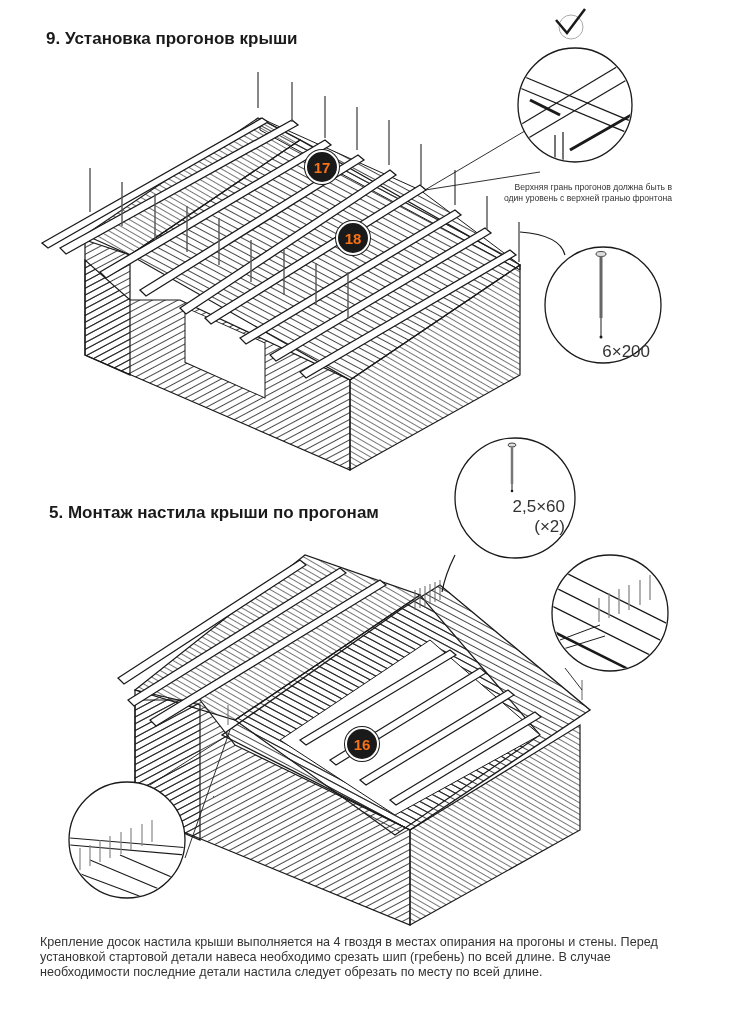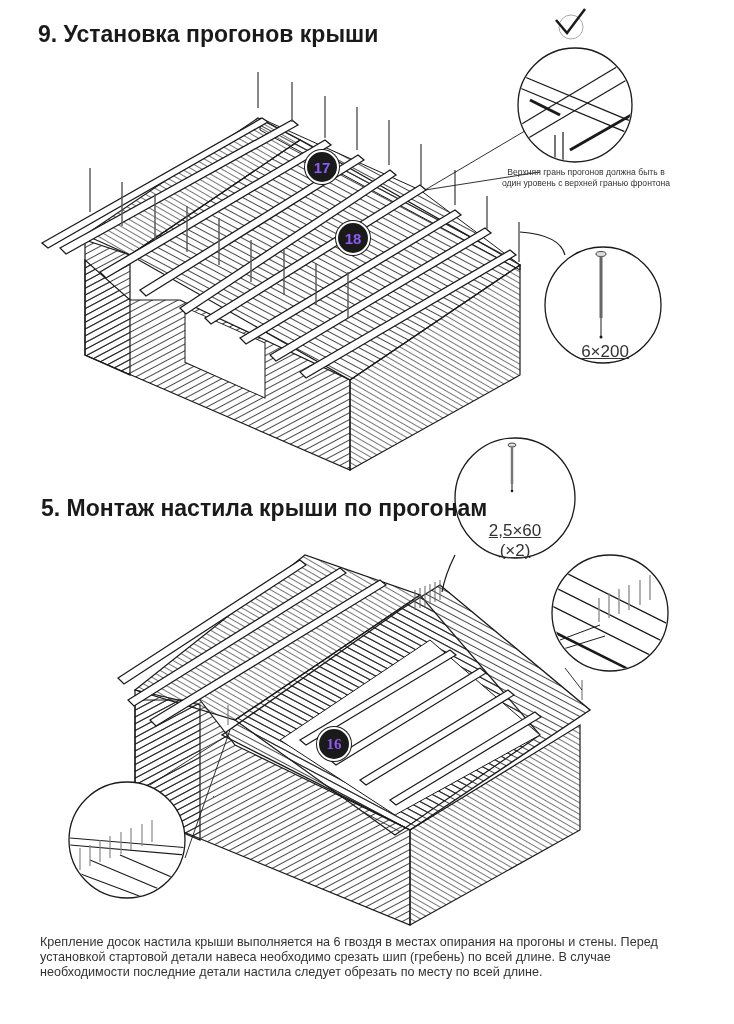--- a/index.html
+++ b/index.html
@@ -1,32 +1,32 @@
 <!DOCTYPE html>
 <html><head>
 <meta charset="utf-8">
 <style>
   html, body { margin: 0; padding: 0; background: #ffffff; }
   body { width: 734px; height: 1024px; position: relative; overflow: hidden;
          font-family: "Liberation Sans", sans-serif; color: #222; }
-  .heading { position: absolute; font-weight: bold; font-size: 23px; color: #1a1a1a; margin: 0; }
+  .heading { position: absolute; font-weight: bold; font-size: 17px; color: #1a1a1a; margin: 8px; }
   #h9 { left: 38px; top: 21px; }
   #h10 { left: 41px; top: 495px; }
   svg.drawing { position: absolute; left: 0; top: 0; }
   .note { position: absolute; font-size: 8.6px; line-height: 11px; text-align: center; color: #333; }
-  #note9 { left: 500px; top: 167px; width: 172px; }
-  .spec { position: absolute; font-size: 17px; color: #333; text-align: center; line-height: 20px; text-decoration: underline; }
+  #note9 { left: 500px; top: 182px; width: 172px; text-align: right; }
+  .spec { position: absolute; font-size: 17px; color: #333; text-align: right; line-height: 20px; }
   #spec-screw { left: 560px; top: 342px; width: 90px; }
-  #spec-nail { left: 465px; top: 497px; width: 100px; margin-top: 24px; }
+  #spec-nail { left: 465px; top: 497px; width: 100px; }
   .badge { position: absolute; width: 30px; height: 30px; border-radius: 50%; background: #1a1a1a;
-           color: #8b5cf6; font-weight: bold; font-size: 15px; display: flex; align-items: center;
+           color: #f97316; font-weight: bold; font-size: 15px; display: flex; align-items: center;
            justify-content: center; border: 2px solid #fff; box-shadow: 0 0 0 1px #1a1a1a; }
   #badge17 { left: 305px; top: 150px; }
   #badge18 { left: 336px; top: 221px; }
-  #badge16 { left: 317px; top: 727px; font-family: Liberation Serif, serif; }
+  #badge16 { left: 345px; top: 727px; }
   #footer { position: absolute; left: 40px; top: 935px; width: 640px; font-size: 12.6px;
             line-height: 15px; color: #333; margin: 0; }
 </style>
 </head>
 <body>
 
 <h1 class="heading" id="h9">9. Установка прогонов крыши</h1>
 
 <svg class="drawing" width="734" height="1024" viewBox="0 0 734 1024" xmlns="http://www.w3.org/2000/svg">
   <defs>
@@ -227,13 +227,13 @@
   <div>2,5×60</div>
   <div>(×2)</div>
 </div>
 
 <div class="badge" id="badge17">17</div>
 <div class="badge" id="badge18">18</div>
 
 <h1 class="heading" id="h10">5. Монтаж настила крыши по прогонам</h1>
 <div class="badge" id="badge16">16</div>
 
-<p id="footer">Крепление досок настила крыши выполняется на 6 гвоздя в местах опирания на прогоны и стены. Перед установкой стартовой детали навеса необходимо срезать шип (гребень) по всей длине. В случае необходимости последние детали настила следует обрезать по месту по всей длине.</p>
+<p id="footer">Крепление досок настила крыши выполняется на 4 гвоздя в местах опирания на прогоны и стены. Перед установкой стартовой детали навеса необходимо срезать шип (гребень) по всей длине. В случае необходимости последние детали настила следует обрезать по месту по всей длине.</p>
 
 </body></html>

